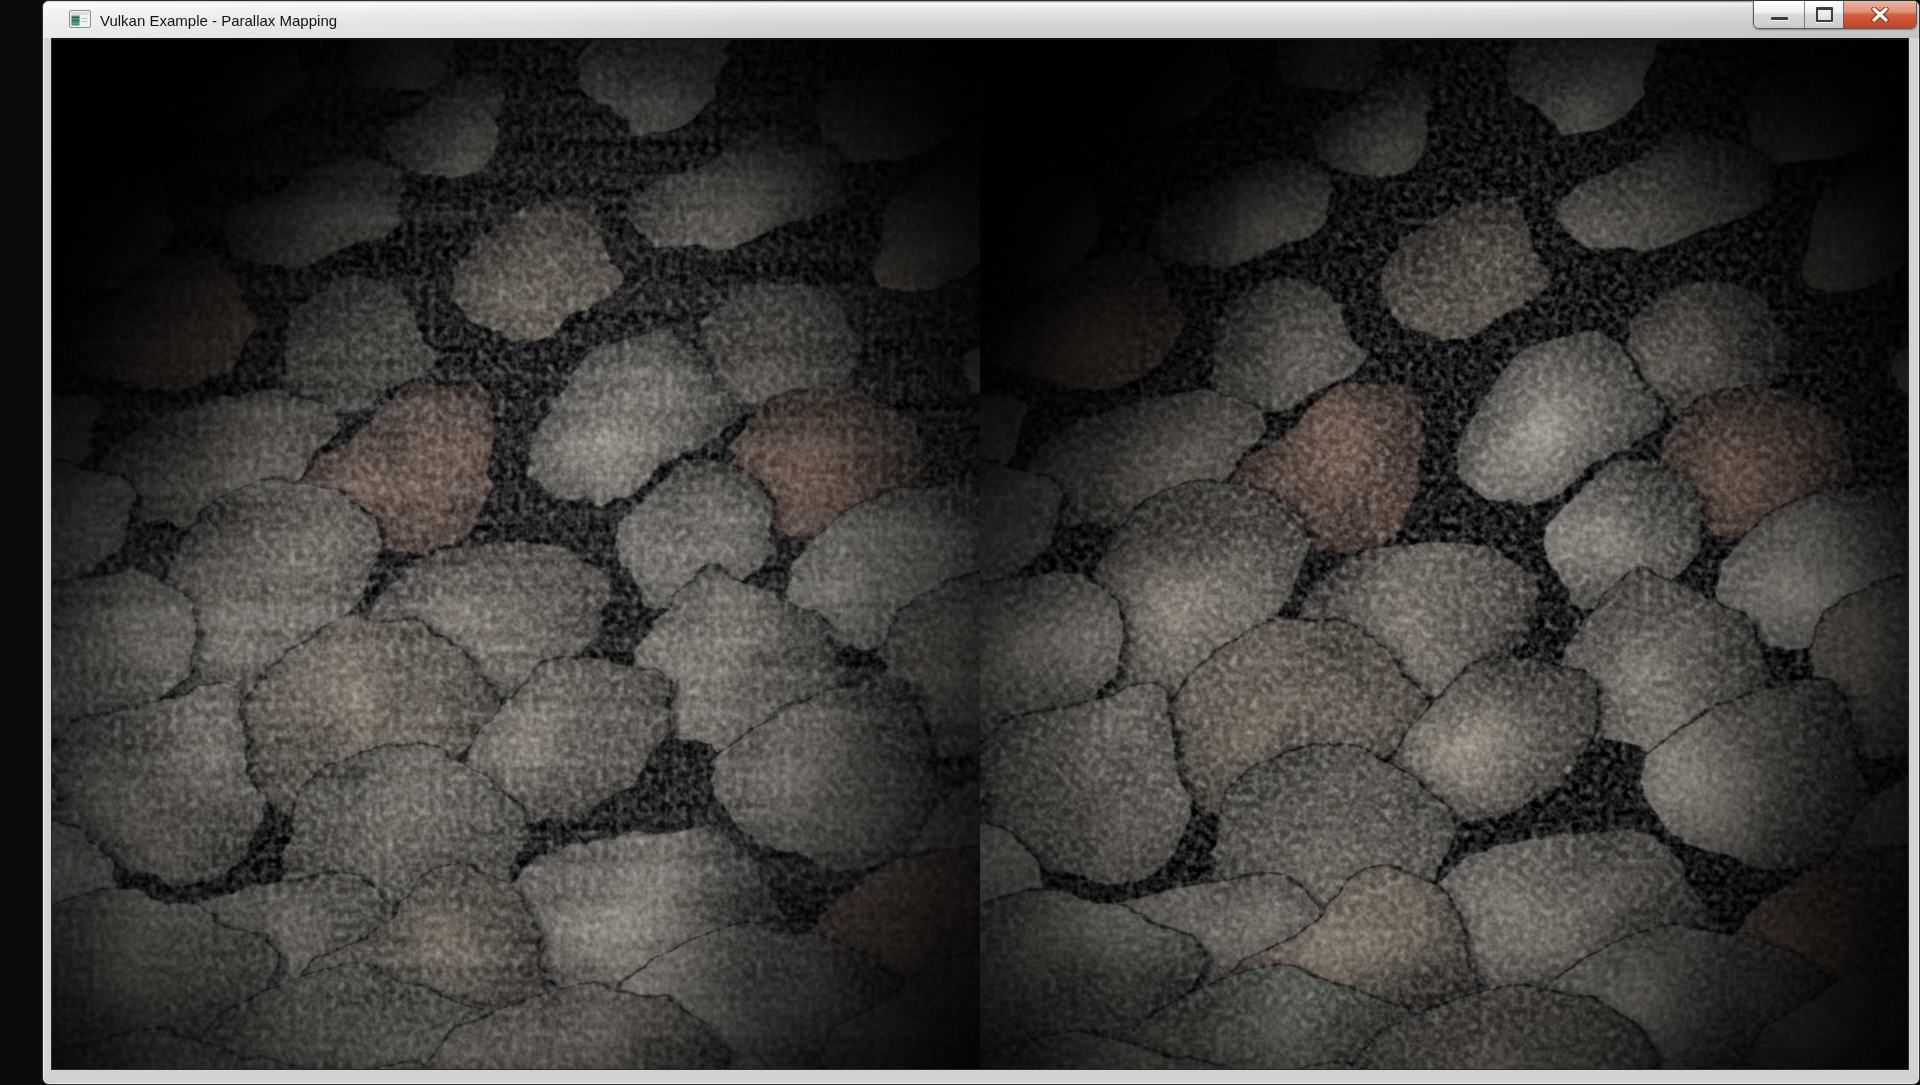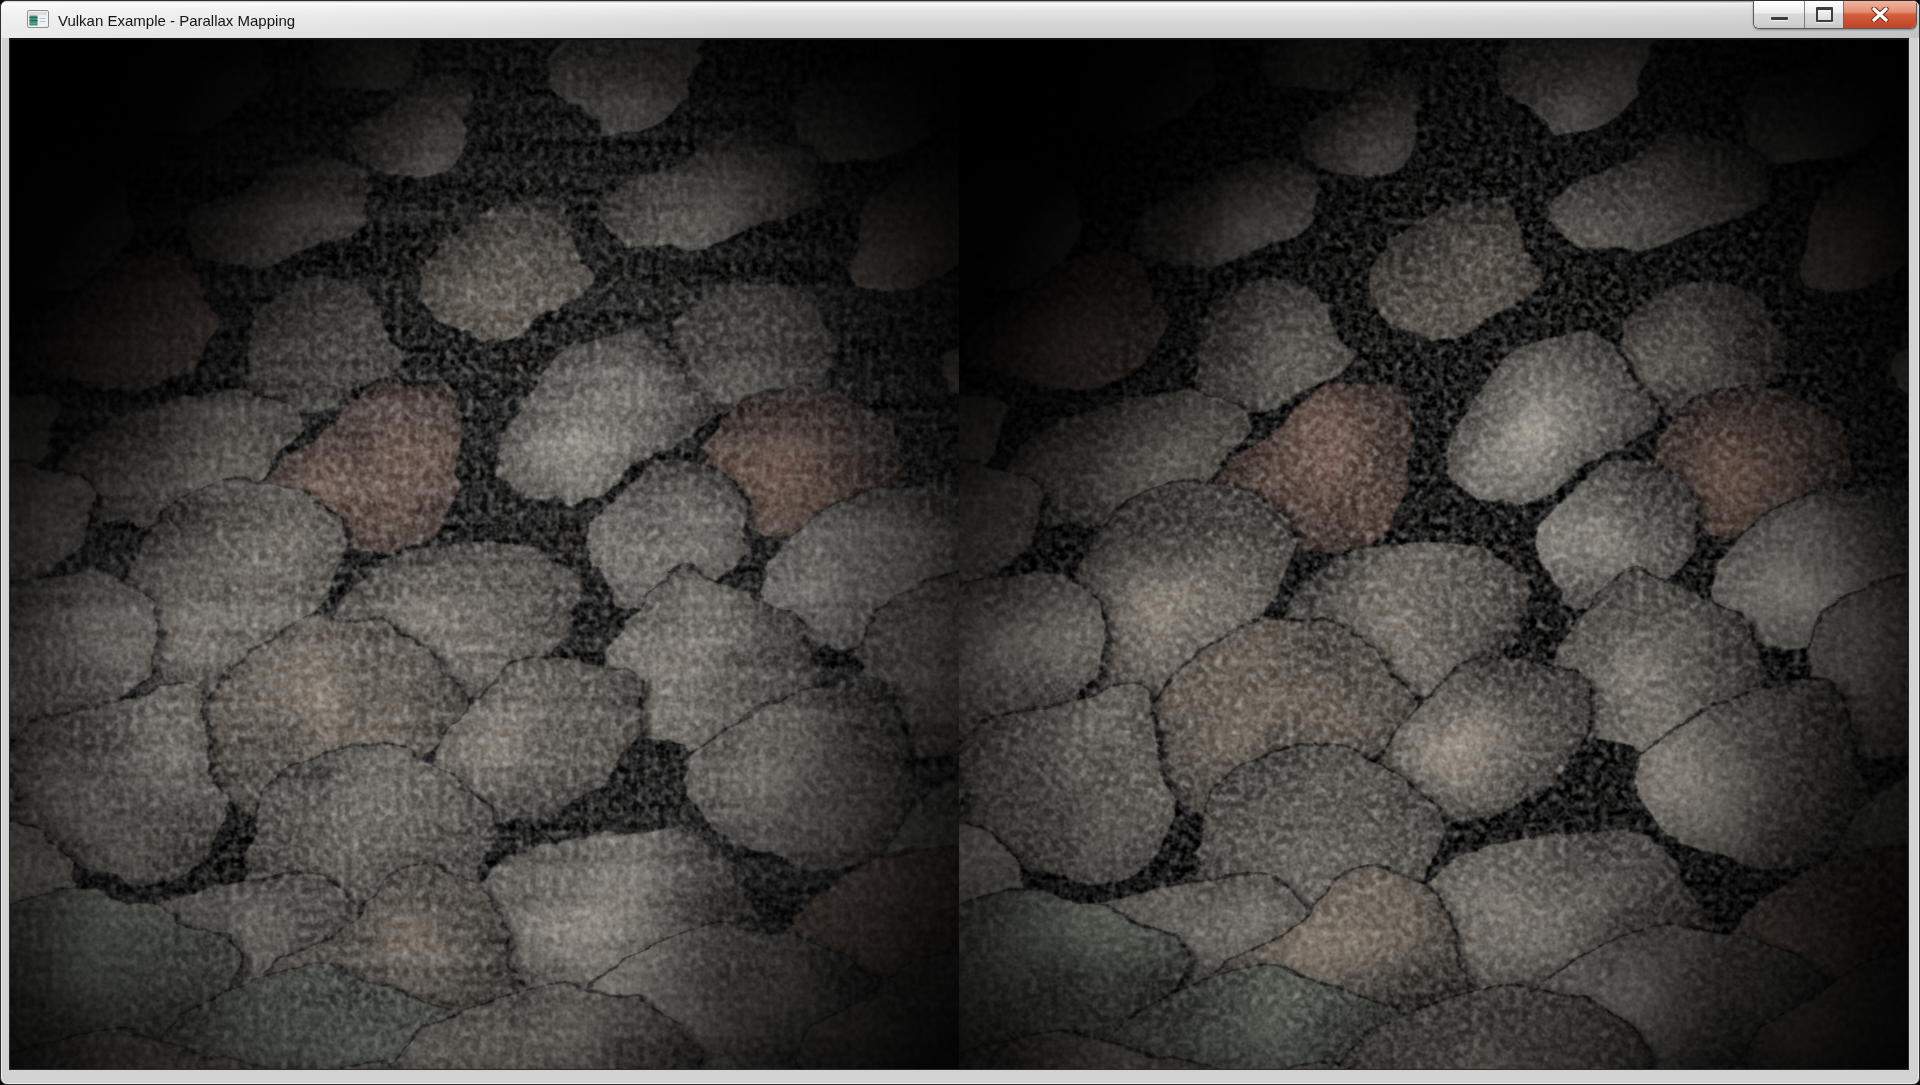--- a/index.html
+++ b/index.html
@@ -1,18 +1,18 @@
 <!DOCTYPE html>
 <html><head>
 <meta charset="utf-8">
 <style>
   html,body{margin:0;padding:0;width:1920px;height:1085px;background:#0a0a0a;overflow:hidden;
             font-family:"Liberation Sans","DejaVu Sans",sans-serif;}
   .window{position:absolute;inset:0;background:#d2d2d2;border:1px solid #2f2f2f;border-radius:7px;
-          box-shadow:inset 0 0 0 1px rgba(255,255,255,0.55);}
+          box-shadow:inset 0 0 0 1px rgba(255,255,255,0.55);margin-left:42px;}
   
   .titlebar{position:absolute;top:0;left:0;right:0;height:37px;border-radius:7px 7px 0 0;overflow:hidden;
             background:linear-gradient(180deg,#8e8e8e 0,#fbfbfb 2px,#f1f1f1 4px,#e4e4e4 26%,#d5d5d5 60%,#cccccc 100%);}
   .titlebar .sheen{position:absolute;inset:0;pointer-events:none;background:
       linear-gradient(112deg,rgba(255,255,255,0.60) 0%,rgba(255,255,255,0.28) 26%,rgba(255,255,255,0.0) 40%),
       linear-gradient(248deg,rgba(110,110,110,0.10) 0%,rgba(110,110,110,0.0) 30%);}
   .app-icon{position:absolute;left:26px;top:9px;width:22px;height:18px;}
   .win-title{position:absolute;left:57px;top:0;height:37px;line-height:39px;font-size:15px;color:#141414;
              white-space:nowrap;}
   

